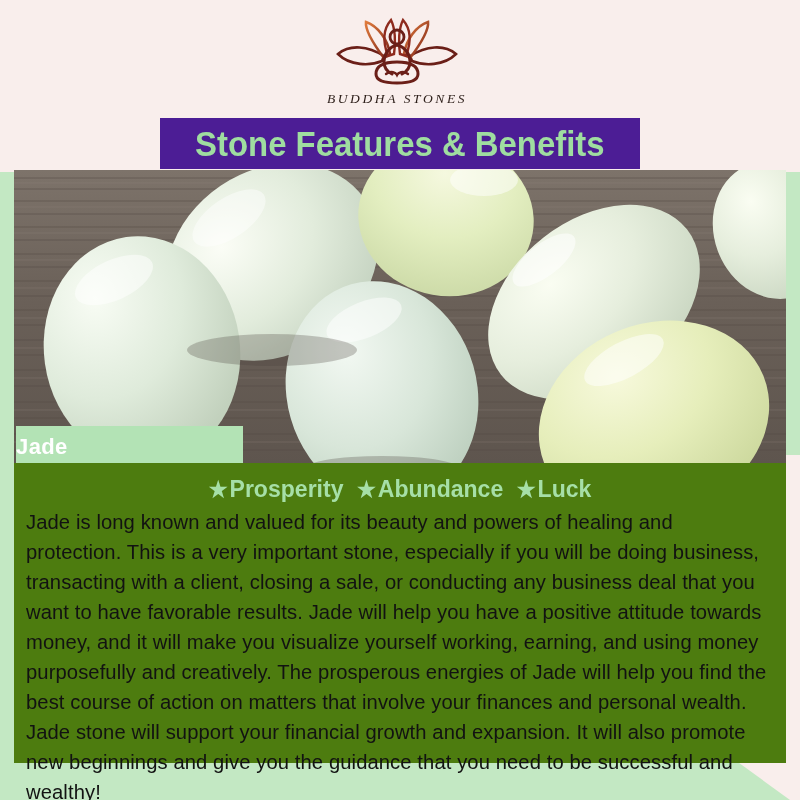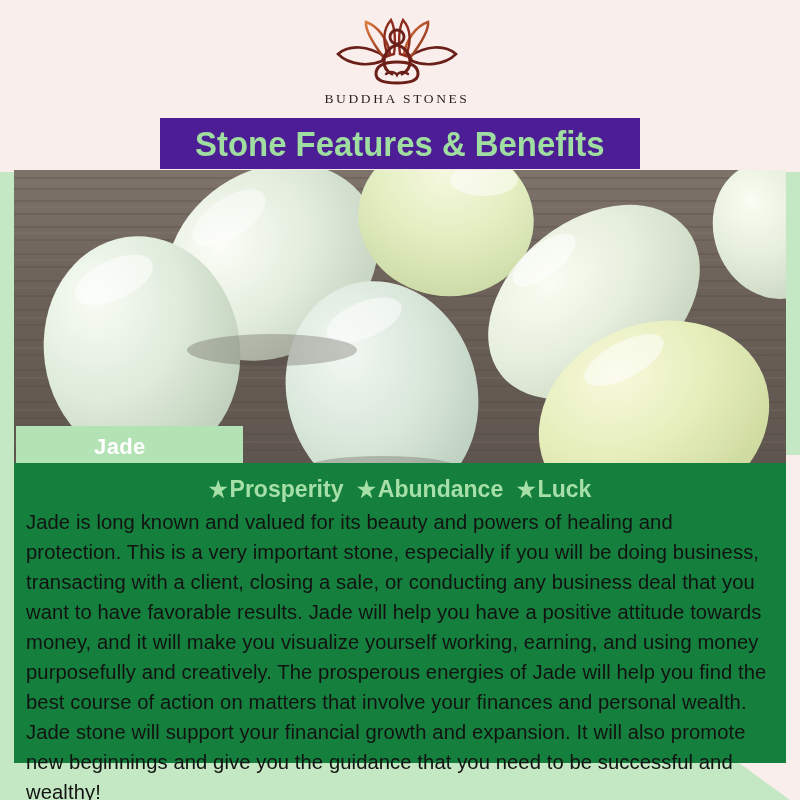--- a/index.html
+++ b/index.html
@@ -57,20 +57,21 @@
   .header {
     position: absolute;
     top: 0; left: 0;
     width: 800px; height: 172px;
     background: #f9eeec;
   }
   .logo-wrap {
     position: absolute;
     top: 16px; left: 0; right: 6px;
     text-align: center;
+    font-style: italic;
   }
   .logo-mark { display: block; margin: 0 auto; }
   .brand-name {
     margin-top: 3px;
     font-family: "Liberation Serif", serif;
     font-size: 13.5px;
     letter-spacing: 2.6px;
     color: #2b1d18;
     text-align: center;
   }
@@ -108,34 +109,33 @@
   
   .jade-label {
     position: absolute;
     top: 426px; left: 16px;
     width: 227px; height: 42px;
     background: #b3e3b5;
     display: flex;
     align-items: center;
   }
   .jade-label-text {
-    margin-left: 78px;
     font-family: "Liberation Sans", sans-serif;
     font-weight: bold;
     font-size: 22px;
     color: #ffffff;
     letter-spacing: 0.4px;
   }
 
   
   .content {
     position: absolute;
     top: 463px; left: 14px;
     width: 772px; height: 300px;
-    background: #15803d;
+    background: #4d7c0f;
   }
 
   .benefits {
     text-align: center;
     padding-top: 12px;
     white-space: nowrap;
     font-family: "Liberation Sans Narrow", "Liberation Sans", sans-serif;
     font-weight: bold;
     font-size: 24px;
     color: #a6dfa7;

